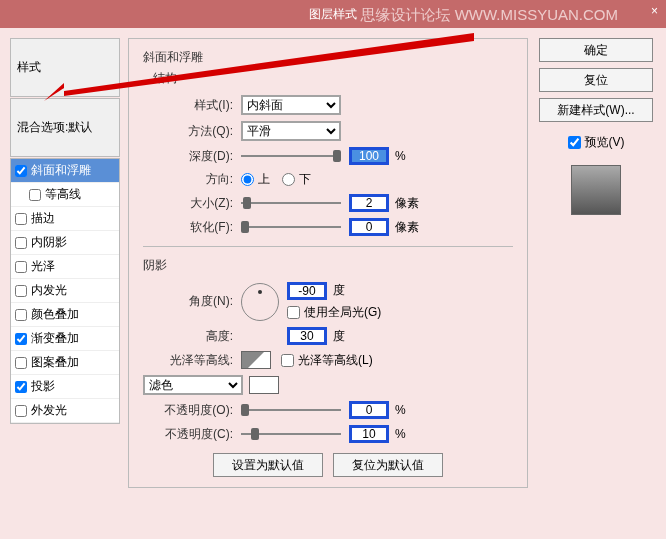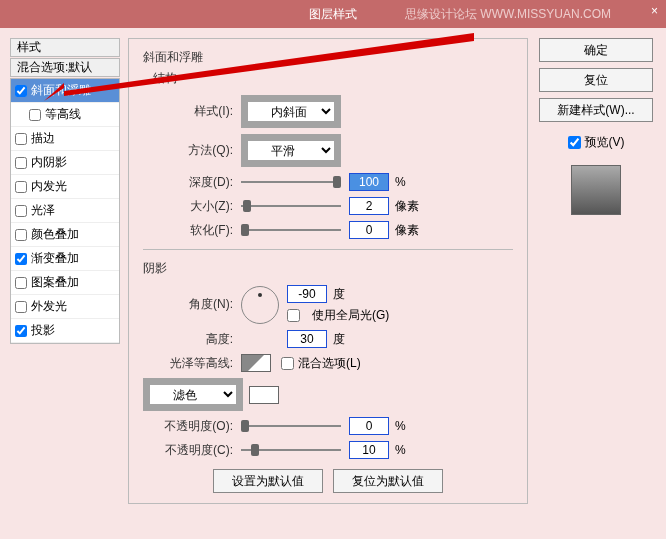--- a/index.html
+++ b/index.html
@@ -1,36 +1,36 @@
 <!DOCTYPE html>
 <html><head>
 <meta charset="utf-8">
 <style>
 * { box-sizing: border-box; margin: 0; padding: 0; font-family: "Microsoft YaHei", SimSun, sans-serif; font-size: 12px; }
 body { background: #f8e5e5; }
 .window { width: 666px; height: 539px; position: relative; }
 .titlebar { height: 28px; background: #c46a6a; display: flex; align-items: center; justify-content: center; color: #fff; position: relative; }
 .titlebar .close { position: absolute; right: 8px; top: 4px; color: #fff; cursor: pointer; }
-.watermark { position: absolute; right: 55px; top: 6px; color: #eecccc; font-size: 12px; }
+.watermark { position: absolute; right: 48px; top: 6px; color: #eecccc; font-size: 15px; }
 .content { display: flex; padding: 10px; gap: 8px; }
 .left-panel { width: 110px; }
-.left-panel .hdr { padding: 0 6px; background: #f0f0f0; border: 1px solid #bbb; margin-bottom: 1px; }
+.left-panel .hdr { padding: 20px 6px; background: #f0f0f0; border: 1px solid #bbb; margin-bottom: 1px; }
 .style-list { border: 1px solid #bbb; background: #fff; }
 .style-item { padding: 3px 4px; display: flex; align-items: center; gap: 4px; border-bottom: 1px solid #eee; }
 .style-item.selected { background: #5a8fd6; color: #fff; }
 .style-item.sub { padding-left: 18px; }
 .style-item input[type=checkbox] { width: 12px; height: 12px; }
 .mid-panel { flex: 1; border: 1px solid #bbb; padding: 10px 14px; background: #f8e5e5; position: relative; }
 .red-arrow { position: absolute; top: -6px; left: -85px; pointer-events:none; }
 .group-title { margin-bottom: 4px; color: #333; }
 .sub-title { margin: 4px 0 8px 10px; color: #333; }
 .row { display: flex; align-items: center; margin-bottom: 6px; }
 .row .lbl { width: 90px; text-align: right; margin-right: 8px; color: #333; }
-.row select { width: 100px; height: 33px; border: 7px solid #a3a3a3; background: #fff; padding-left: 19px; }
-.row input[type=text] { width: 40px; height: 18px; border: 1px solid #1d4ed8; text-align: center; }
+.row select { width: 100px; height: 20px; border: 2px solid #a3a3a3; background: #fff; }
+.row input[type=text] { width: 40px; height: 18px; border: 3px solid #1d4ed8; text-align: center; }
 .row input.hl { background: #4a90e2; color: #fff; }
 .row .unit { margin-left: 6px; }
 .slider { width: 100px; height: 14px; display: inline-block; margin-right: 8px; position: relative; }
 .slider::before { content:""; position:absolute; top:6px; left:0; right:0; height:2px; background:#888; }
 .slider .thumb { position:absolute; top:1px; width:8px; height:12px; background:#666; border-radius:2px; }
 .divider { border-top: 1px solid #bbb; margin: 10px 0; }
 .angle-circle { width: 38px; height: 38px; border: 1px solid #888; border-radius: 50%; position: relative; margin-right: 8px; }
 .angle-circle .dot { position: absolute; width: 4px; height: 4px; background: #333; border-radius: 50%; top: 6px; left: 16px; }
 .swatch { width: 30px; height: 18px; border: 1px solid #666; display: inline-block; }
 .swatch.tri { background: linear-gradient(135deg, #888 49%, #fff 51%); }
@@ -68,45 +68,45 @@
           <div class="style-item">
             <input type="checkbox" style="">
             <span>描边</span>
           </div>
           <div class="style-item">
             <input type="checkbox" style="">
             <span>内阴影</span>
           </div>
           <div class="style-item">
             <input type="checkbox" style="">
+            <span>光泽</span>
+          </div>
+          <div class="style-item">
+            <input type="checkbox" style="">
             <span>内发光</span>
-          </div>
-          <div class="style-item">
-            <input type="checkbox" style="">
-            <span>光泽</span>
           </div>
           <div class="style-item">
             <input type="checkbox" style="">
             <span>颜色叠加</span>
           </div>
           <div class="style-item">
             <input type="checkbox" checked="" style="">
             <span>渐变叠加</span>
           </div>
           <div class="style-item">
             <input type="checkbox" style="">
             <span>图案叠加</span>
           </div>
           <div class="style-item">
-            <input type="checkbox" style="">
-            <span>外发光</span>
-          </div>
-          <div class="style-item">
             <input type="checkbox" checked="" style="">
             <span>投影</span>
+          </div>
+          <div class="style-item">
+            <input type="checkbox" style="">
+            <span>外发光</span>
           </div>
         </div>
     </div>
     <div class="mid-panel">
       <svg class="red-arrow" width="450" height="70">
           <polygon points="0,68 20,55 20,63 430,8 430,0 20,58 20,50" fill="#d40000"></polygon>
         </svg>
       <div class="group-title">斜面和浮雕</div>
       <div class="sub-title">结构</div>
       <div class="row">
@@ -119,20 +119,27 @@
         </div>
       <div class="row">
           <span class="lbl">深度(D):</span>
           <span class="slider">
             <span class="thumb" style="left:92px"></span>
           </span>
           <input type="text" class="hl" value="100" style="">
           <span class="unit">%</span>
         </div>
       <div class="row">
+          <span class="lbl">方向:</span>
+          <input type="radio" checked="" style="">
+          <span style="margin:0 12px 0 4px">上</span>
+          <input type="radio" style="">
+          <span style="margin-left:4px">下</span>
+        </div>
+      <div class="row">
           <span class="lbl">大小(Z):</span>
           <span class="slider">
             <span class="thumb" style="left:2px"></span>
           </span>
           <input type="text" value="2" style="">
           <span class="unit">像素</span>
         </div>
       <div class="row">
           <span class="lbl">软化(F):</span>
           <span class="slider">
@@ -142,42 +149,42 @@
           <span class="unit">像素</span>
         </div>
       <div class="divider"></div>
       <div class="sub-title" style="margin-left:0">阴影</div>
       <div class="row">
         <span class="lbl">角度(N):</span>
         <div class="angle-circle">
             <span class="dot"></span>
           </div>
         <div>
-          <div style="display:flex;align-items:center;margin-bottom:4px">
+          <div style="display:flex;margin-bottom:4px">
               <input type="text" value="-90" style="">
               <span class="unit">度</span>
             </div>
           <div style="display:flex;align-items:center">
               <input type="checkbox" style="">
-              <span style="margin-left:12px">使用全局光(G)</span>
+              <span style="margin-left:4px">使用全局光(G)</span>
             </div>
         </div>
       </div>
       <div class="row">
           <span class="lbl">高度:</span>
           <span style="width:46px"></span>
           <input type="text" value="30" style="">
           <span class="unit">度</span>
         </div>
       <div class="row">
           <span class="lbl">光泽等高线:</span>
           <span class="swatch tri"></span>
           <span style="width:10px"></span>
           <input type="checkbox" style="">
-          <span style="margin-left:4px">混合选项(L)</span>
+          <span style="margin-left:4px">光泽等高线(L)</span>
         </div>
       <div class="row">
           <select><option>滤色</option></select>
           <span style="width:6px"></span>
           <span class="swatch white"></span>
         </div>
       <div class="row">
           <span class="lbl">不透明度(O):</span>
           <span class="slider">
             <span class="thumb" style="left:0"></span>

